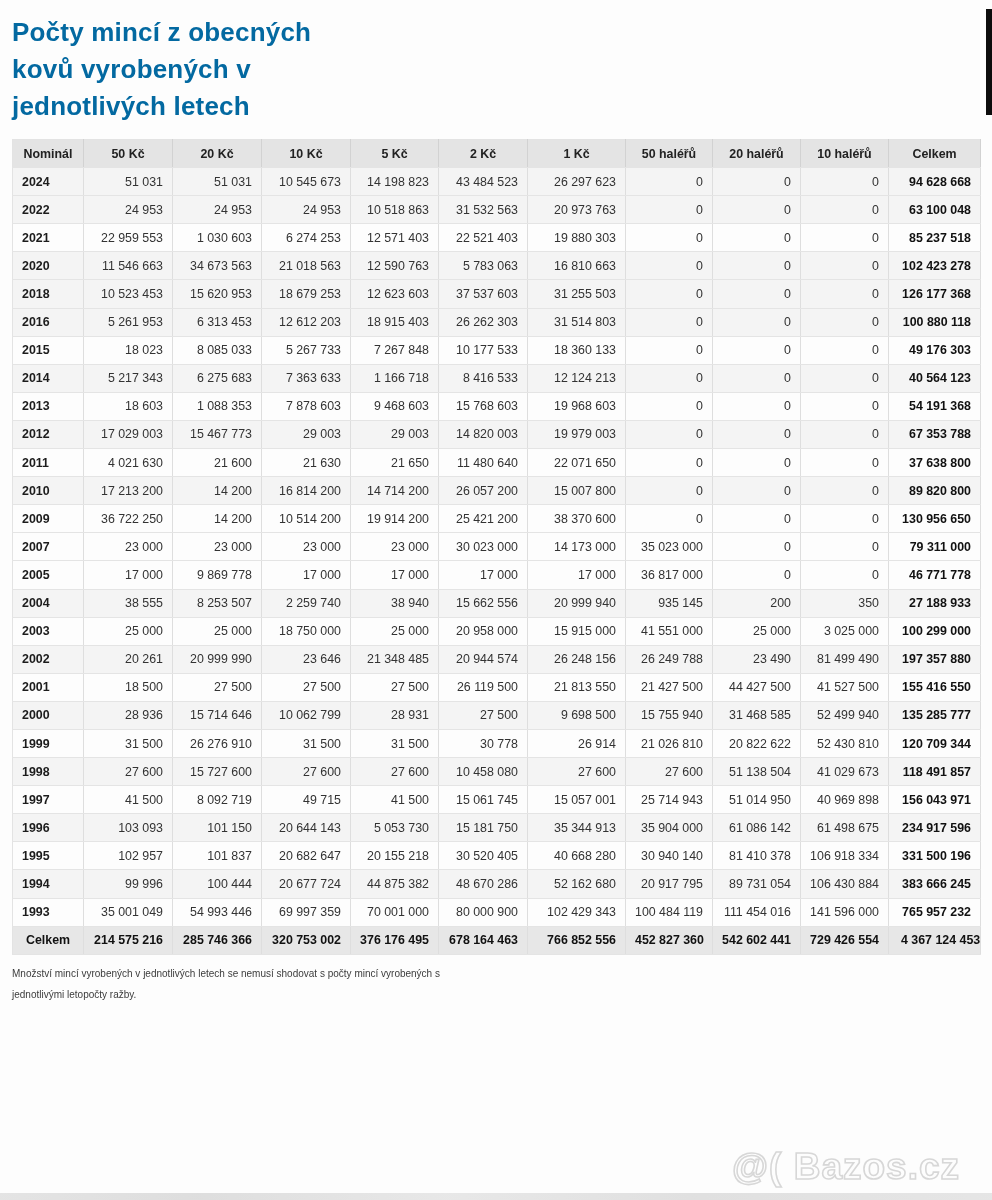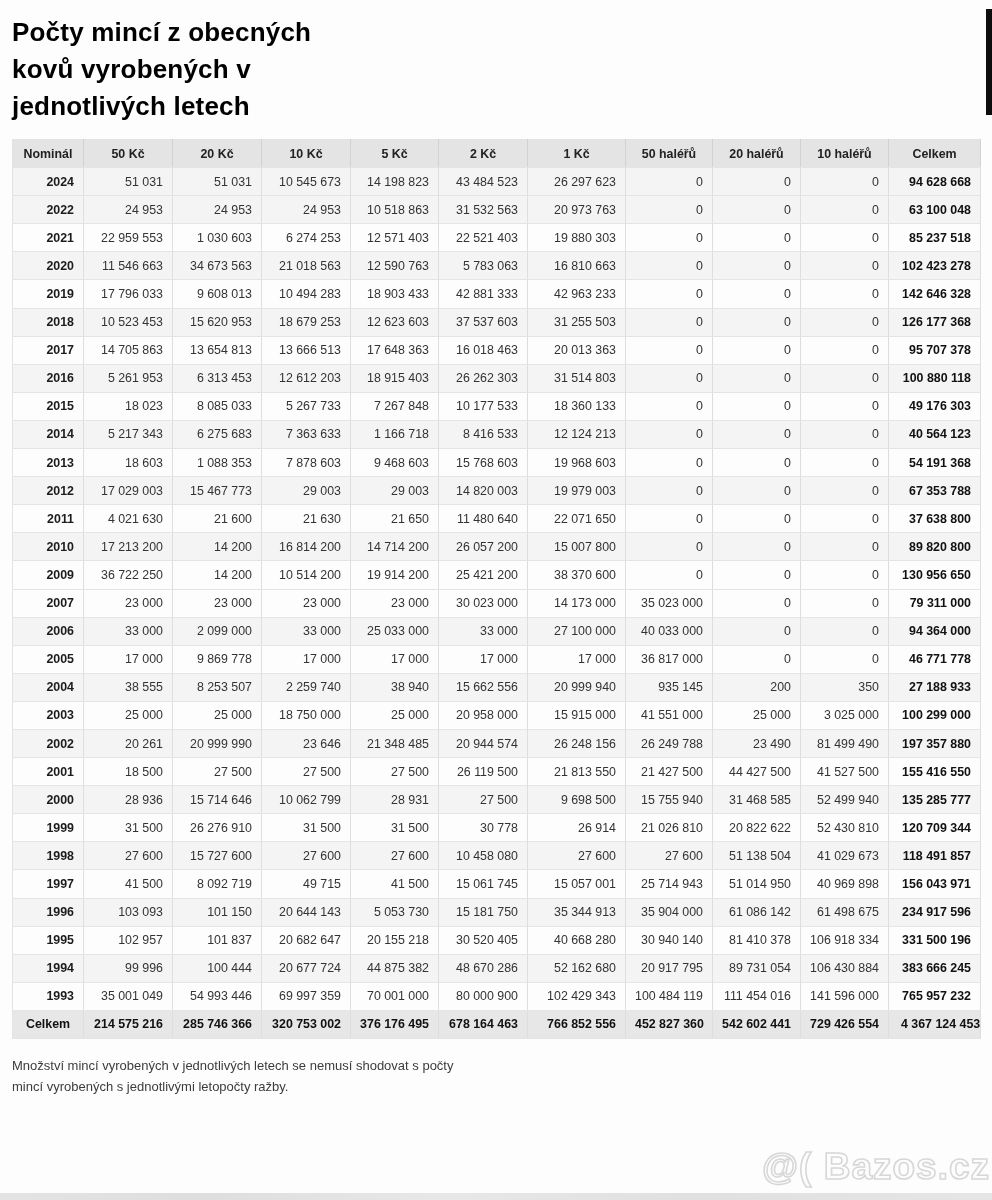--- a/index.html
+++ b/index.html
@@ -8,21 +8,21 @@
     font-family: "Liberation Sans", "DejaVu Sans", sans-serif;
     background:#fdfdfd;
     color:#222;
     position:relative;
     overflow:hidden;
   }
   .page { padding:14px 12px 0 12px; position:relative; }
   .title {
     font-size:26px;
     font-weight:bold;
-    color:#000000;
+    color:#0369a1;
     line-height:37px;
     max-width:340px;
     letter-spacing:0.2px;
     margin-bottom:14px;
   }
   table.coins {
     width:968px;
     border-collapse:collapse;
     table-layout:fixed;
     font-size:12.4px;
@@ -39,52 +39,52 @@
   }
   table.coins th {
     background:#e4e4e4;
     font-weight:bold;
     color:#222;
     text-align:center;
     border-right:1px solid #d2d2d2;
   }
   table.coins td { text-align:right; }
   table.coins td.year {
-    text-align:right;
+    text-align:left;
     font-weight:bold;
     color:#1c1c1c;
   }
   table.coins td.total-col {
     font-weight:bold;
     color:#111;
     padding-left:12px;
   }
   table.coins tr.stripe td { background:#f4f4f4; }
   table.coins tr.total-row td {
     background:#e7e7e7;
     font-weight:bold;
     color:#111;
   }
   table.coins tr.total-row td.year { text-align:center; }
   .footnote {
-    margin-top:16px;
-    font-size:13px;
+    margin-top:8px;
+    font-size:10px;
     color:#3c3c3c;
     line-height:21px;
     max-width:450px;
   }
   .right-black-bar {
     position:absolute;
     top:9px; right:0;
     width:6px; height:106px;
     background:#0d0d0d;
   }
   .watermark {
     position:absolute;
-    right:2px; bottom:12px;
+    right:32px; bottom:12px;
     font-size:37px;
     font-weight:bold;
     color:rgba(255,255,255,0.05);
     -webkit-text-stroke:1.6px #d7d7d7;
     letter-spacing:1px;
     user-select:none;
   }
   .bottom-edge {
     position:absolute;
     left:0; bottom:0;
@@ -174,58 +174,32 @@
           <td>34 673 563</td>
           <td>21 018 563</td>
           <td>12 590 763</td>
           <td>5 783 063</td>
           <td>16 810 663</td>
           <td>0</td>
           <td>0</td>
           <td>0</td>
           <td class="total-col">102 423 278</td>
         </tr>
-        <tr>
-          <td class="year">2019</td>
-          <td>17 796 033</td>
-          <td>9 608 013</td>
-          <td>10 494 283</td>
-          <td>18 903 433</td>
-          <td>42 881 333</td>
-          <td>42 963 233</td>
-          <td>0</td>
-          <td>0</td>
-          <td>0</td>
-          <td class="total-col">142 646 328</td>
-        </tr>
         <tr class="stripe">
           <td class="year">2018</td>
           <td>10 523 453</td>
           <td>15 620 953</td>
           <td>18 679 253</td>
           <td>12 623 603</td>
           <td>37 537 603</td>
           <td>31 255 503</td>
           <td>0</td>
           <td>0</td>
           <td>0</td>
           <td class="total-col">126 177 368</td>
-        </tr>
-        <tr>
-          <td class="year">2017</td>
-          <td>14 705 863</td>
-          <td>13 654 813</td>
-          <td>13 666 513</td>
-          <td>17 648 363</td>
-          <td>16 018 463</td>
-          <td>20 013 363</td>
-          <td>0</td>
-          <td>0</td>
-          <td>0</td>
-          <td class="total-col">95 707 378</td>
         </tr>
         <tr class="stripe">
           <td class="year">2016</td>
           <td>5 261 953</td>
           <td>6 313 453</td>
           <td>12 612 203</td>
           <td>18 915 403</td>
           <td>26 262 303</td>
           <td>31 514 803</td>
           <td>0</td>
@@ -329,33 +303,20 @@
           <td>23 000</td>
           <td>23 000</td>
           <td>23 000</td>
           <td>23 000</td>
           <td>30 023 000</td>
           <td>14 173 000</td>
           <td>35 023 000</td>
           <td>0</td>
           <td>0</td>
           <td class="total-col">79 311 000</td>
-        </tr>
-        <tr class="stripe">
-          <td class="year">2006</td>
-          <td>33 000</td>
-          <td>2 099 000</td>
-          <td>33 000</td>
-          <td>25 033 000</td>
-          <td>33 000</td>
-          <td>27 100 000</td>
-          <td>40 033 000</td>
-          <td>0</td>
-          <td>0</td>
-          <td class="total-col">94 364 000</td>
         </tr>
         <tr>
           <td class="year">2005</td>
           <td>17 000</td>
           <td>9 869 778</td>
           <td>17 000</td>
           <td>17 000</td>
           <td>17 000</td>
           <td>17 000</td>
           <td>36 817 000</td>

